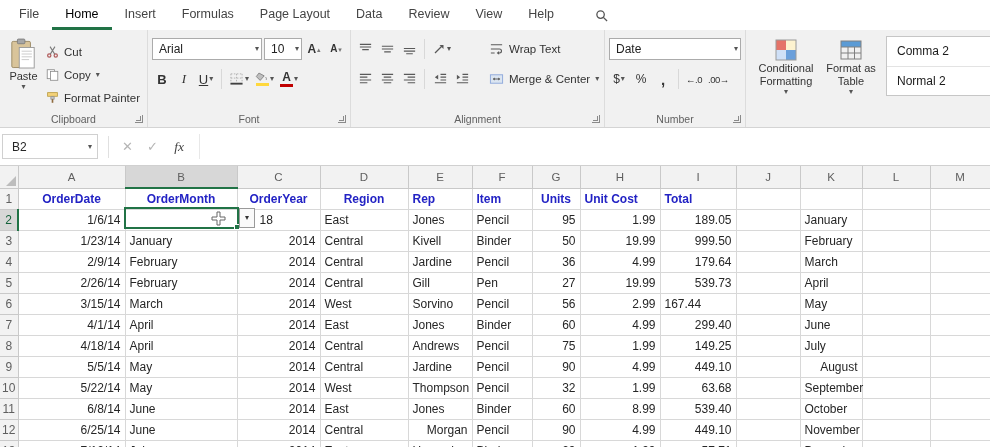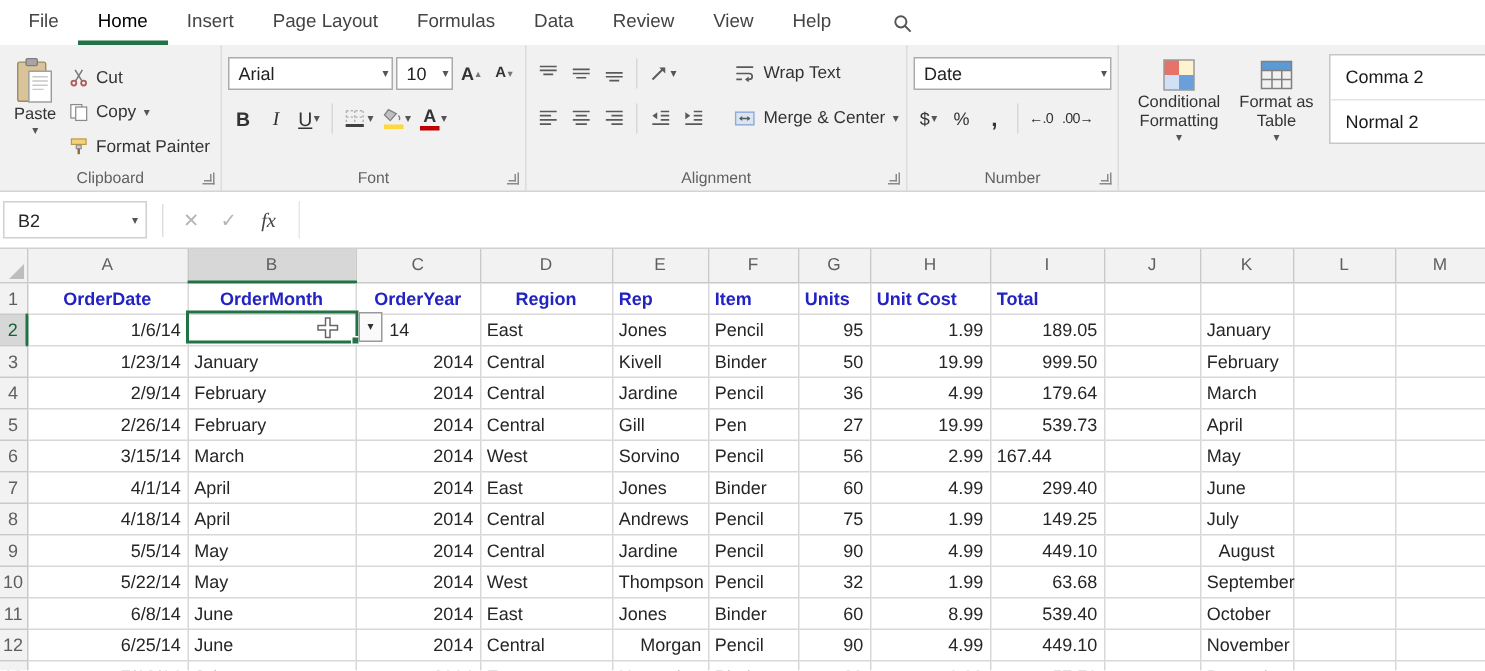--- a/index.html
+++ b/index.html
@@ -70,22 +70,22 @@
 </style>
 </head>
 <body>
 
 <div class="app">
 
   <div class="tabbar">
     <div class="tab">File</div>
     <div class="tab active">Home</div>
     <div class="tab">Insert</div>
+    <div class="tab">Formulas</div>
     <div class="tab">Page Layout</div>
-    <div class="tab">Formulas</div>
     <div class="tab">Data</div>
     <div class="tab">Review</div>
     <div class="tab">View</div>
     <div class="tab">Help</div>
     <div class="tellme">
       <svg width="13" height="13" viewBox="0 0 14 14">
           <circle cx="6" cy="6" r="4" fill="none" stroke="#555" stroke-width="1.4"></circle>
           <path d="M9 9l4 4" stroke="#555" stroke-width="1.4"></path>
         </svg>
     </div>
@@ -388,33 +388,33 @@
             <th class="colhdr">M</th>
           </tr>
           <tr>
             <td class="rowhdr">1</td>
             <td class="cell hrow" style="text-align:center">OrderDate</td>
             <td class="cell hrow" style="text-align:center">OrderMonth</td>
             <td class="cell hrow" style="text-align:center">OrderYear</td>
             <td class="cell hrow" style="text-align:center">Region</td>
             <td class="cell hrow" style="text-align:left">Rep</td>
             <td class="cell hrow" style="text-align:left">Item</td>
-            <td class="cell hrow" style="text-align:left">Units</td>
+            <td class="cell hrow" style="text-align:center">Units</td>
             <td class="cell hrow" style="text-align:left">Unit Cost</td>
             <td class="cell hrow" style="text-align:left">Total</td>
             <td class="cell hrow" style="text-align:left"></td>
             <td class="cell hrow" style="text-align:left"></td>
             <td class="cell hrow" style="text-align:left"></td>
             <td class="cell hrow" style="text-align:left"></td>
           </tr>
           <tr>
             <td class="rowhdr selrow">2</td>
             <td class="cell" style="text-align:right">1/6/14</td>
             <td class="cell" style="text-align:left"></td>
-            <td class="cell" style="text-align:left;padding-left:22px">14</td>
+            <td class="cell" style="text-align:left;padding-left:22px">18</td>
             <td class="cell" style="text-align:left">East</td>
             <td class="cell" style="text-align:left">Jones</td>
             <td class="cell" style="text-align:left">Pencil</td>
             <td class="cell" style="text-align:right">95</td>
             <td class="cell" style="text-align:right">1.99</td>
             <td class="cell" style="text-align:right">189.05</td>
             <td class="cell" style="text-align:left"></td>
             <td class="cell" style="text-align:left">January</td>
             <td class="cell" style="text-align:left"></td>
             <td class="cell" style="text-align:left"></td>
@@ -520,21 +520,21 @@
             <td class="cell" style="text-align:right">5/5/14</td>
             <td class="cell" style="text-align:left">May</td>
             <td class="cell" style="text-align:right">2014</td>
             <td class="cell" style="text-align:left">Central</td>
             <td class="cell" style="text-align:left">Jardine</td>
             <td class="cell" style="text-align:left">Pencil</td>
             <td class="cell" style="text-align:right">90</td>
             <td class="cell" style="text-align:right">4.99</td>
             <td class="cell" style="text-align:right">449.10</td>
             <td class="cell" style="text-align:left"></td>
-            <td class="cell" style="text-align:center">August</td>
+            <td class="cell" style="text-align:right">August</td>
             <td class="cell" style="text-align:left"></td>
             <td class="cell" style="text-align:left"></td>
           </tr>
           <tr>
             <td class="rowhdr">10</td>
             <td class="cell" style="text-align:right">5/22/14</td>
             <td class="cell" style="text-align:left">May</td>
             <td class="cell" style="text-align:right">2014</td>
             <td class="cell" style="text-align:left">West</td>
             <td class="cell" style="text-align:left">Thompson</td>

